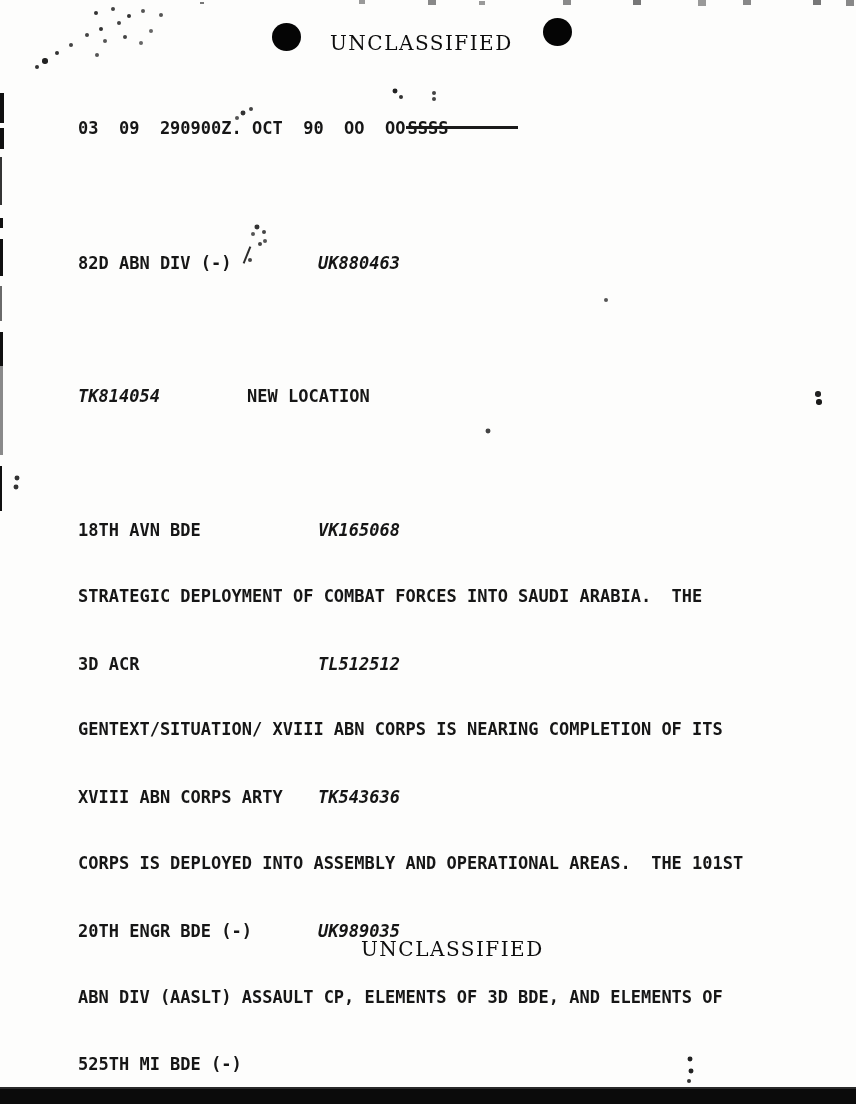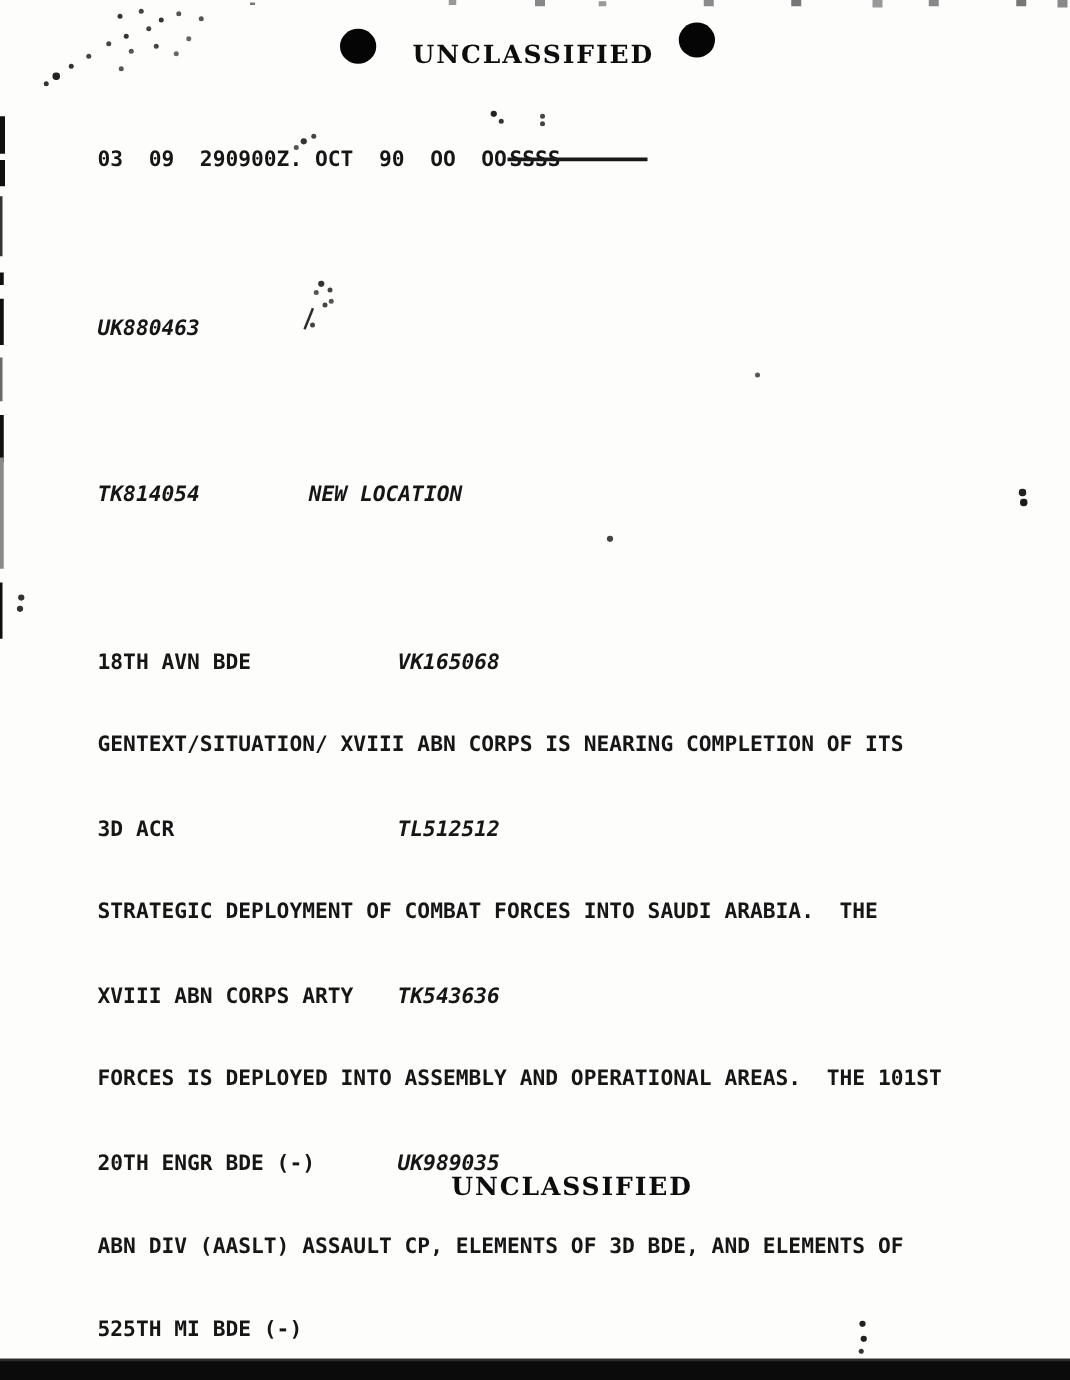--- a/index.html
+++ b/index.html
@@ -10,21 +10,21 @@
     background:#fdfdfc;
     overflow:hidden;
     font-family:"DejaVu Sans Mono","Liberation Mono",monospace;
     color:#161616;
   }
 
   
   .serif-banner {
     position:absolute;
     font-family:"DejaVu Serif","Liberation Serif",serif;
-    font-weight:bold;
+    font-weight:normal;
     font-size:20px;
     letter-spacing:1.5px;
     color:#0d0d0d;
     white-space:pre;
   }
   .banner-top    { left:330px; top:31px; }
   .banner-bottom { left:361px; top:937px; }
 
   
   .punch { position:absolute; background:#050505; border-radius:50%; }
@@ -38,21 +38,21 @@
   .journal-struck { position:relative; margin-left:2px; }
   .journal-struck::after {           
     content:""; position:absolute; left:-2px; top:14px;
     width:112px; height:3px; background:#1a1a1a;
   }
 
   .unit-table { position:absolute; left:78px; top:180px; }
   .unit-row { display:flex; height:33.4px; }
   .u-name { display:inline-block; width:240px; }
   .u-grid { display:inline-block; width:169px;font-style:italic; }
-  .u-note { display:inline-block;font-style:italic; }
+  .u-note { display:inline-block; }
 
   .gentext { position:absolute; left:78px; top:513px; }
 
   
   .redaction-bar {
     position:absolute; left:0; top:1087px; width:856px; height:17px;
     background:#0b0b0b;
     border-top:2px solid #2a2a2a;
   }
   .edge-mark { position:absolute; left:0; background:#101010; }
@@ -104,20 +104,21 @@
   <div class="punch punch-right"></div>
   <div class="serif-banner banner-top">UNCLASSIFIED</div>
 
   <div class="journal-line mono">
     <span>03  09  290900Z. OCT  90  OO  OO</span>
     <span class="journal-struck">SSSS</span>
   </div>
 
   <div class="unit-table mono">
   <div class="unit-row">
+    <span class="u-name">82D ABN DIV (-)</span>
     <span class="u-grid">UK880463</span>
     <span class="u-note"></span>
   </div>
 
   <div class="unit-row">
     <span class="u-grid">TK814054</span>
     <span class="u-note">NEW LOCATION</span>
   </div>
 
   <div class="unit-row">
@@ -150,25 +151,25 @@
   </div>
 
   
 
   
 
   
 </div>
 
   <div class="gentext mono">
+  <div class="gen-line">STRATEGIC DEPLOYMENT OF COMBAT FORCES INTO SAUDI ARABIA.  THE</div>
+
   <div class="gen-line">GENTEXT/SITUATION/ XVIII ABN CORPS IS NEARING COMPLETION OF ITS</div>
 
-  <div class="gen-line">STRATEGIC DEPLOYMENT OF COMBAT FORCES INTO SAUDI ARABIA.  THE</div>
-
-  <div class="gen-line">FORCES IS DEPLOYED INTO ASSEMBLY AND OPERATIONAL AREAS.  THE 101ST</div>
+  <div class="gen-line">CORPS IS DEPLOYED INTO ASSEMBLY AND OPERATIONAL AREAS.  THE 101ST</div>
 
   <div class="gen-line">ABN DIV (AASLT) ASSAULT CP, ELEMENTS OF 3D BDE, AND ELEMENTS OF</div>
 
   
 
   
 
   
 
   

